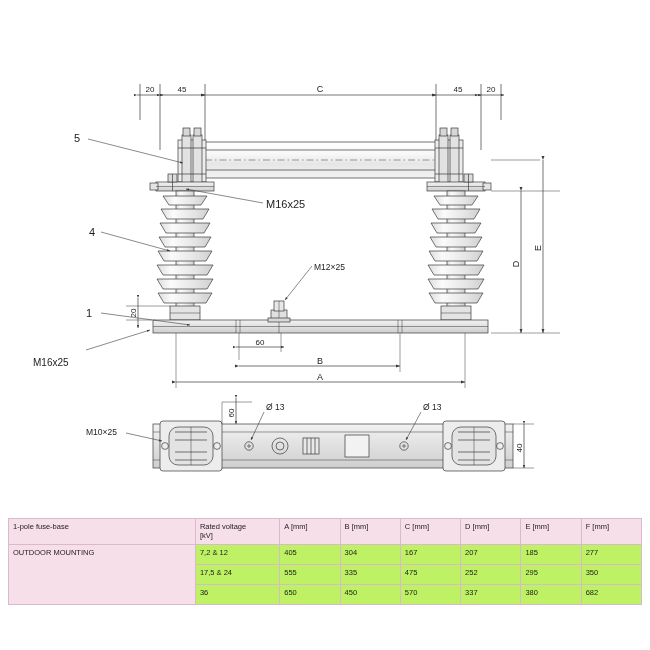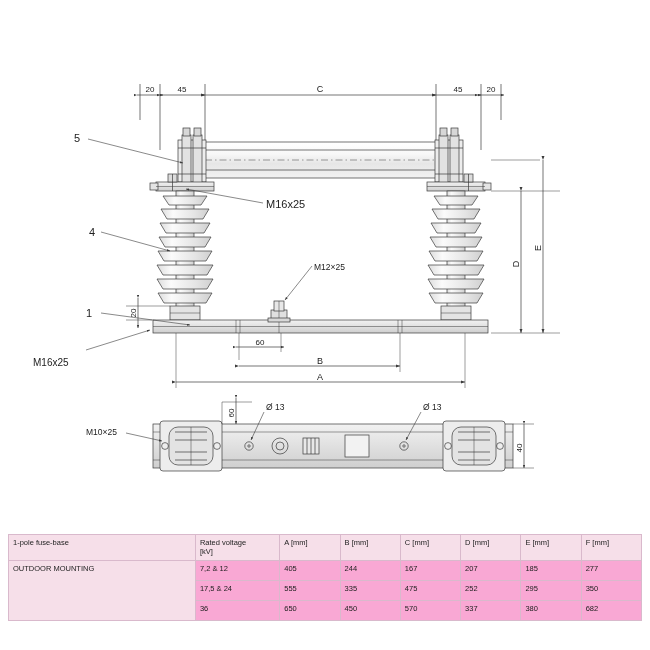--- a/index.html
+++ b/index.html
@@ -9,21 +9,21 @@
     font-family:"Liberation Sans", sans-serif;
     color:#222;
     overflow:hidden;
     position:relative;
   }
   #drawing{
     position:absolute;left:0;top:0;width:563px;height:515px;
   }
   #drawing svg{display:block;}
   .tbl-wrap{
-    position:absolute;left:8px;top:518px;width:634px;margin-top:16px;
+    position:absolute;left:8px;top:518px;width:634px;
   }
   table.spec{
     border-collapse:collapse;
     width:634px;
     font-size:7.5px;
     table-layout:fixed;
   }
   table.spec td, table.spec th{
     border:1px solid #d9b9cc;
     padding:3px 4px;
@@ -34,21 +34,21 @@
     height:13px;
   }
   table.spec .hdr{
     background:#f6dfe9;
     height:26px;
   }
   table.spec .lbl{
     background:#f6dfe9;
   }
   table.spec .data{
-    background:#f9a8d4;
+    background:#bef264;
   }
   .c0{width:186px;}
   .c1{width:84px;}
   .cw{width:60px;}
 </style>
 </head>
 <body>
 
 <div id="drawing">
 <svg viewBox="0 0 650 515" width="650" height="515" xmlns="http://www.w3.org/2000/svg">
@@ -353,21 +353,21 @@
         <td class="lbl">B [mm]</td>
         <td class="lbl">C [mm]</td>
         <td class="lbl">D [mm]</td>
         <td class="lbl">E [mm]</td>
         <td class="lbl">F [mm]</td>
       </tr>
       <tr>
         <td class="lbl" rowspan="3">OUTDOOR MOUNTING</td>
         <td class="data">7,2 &amp; 12</td>
         <td class="data">405</td>
-        <td class="data">244</td>
+        <td class="data">304</td>
         <td class="data">167</td>
         <td class="data">207</td>
         <td class="data">185</td>
         <td class="data">277</td>
       </tr>
       <tr>
         <td class="data">17,5 &amp; 24</td>
         <td class="data">555</td>
         <td class="data">335</td>
         <td class="data">475</td>

